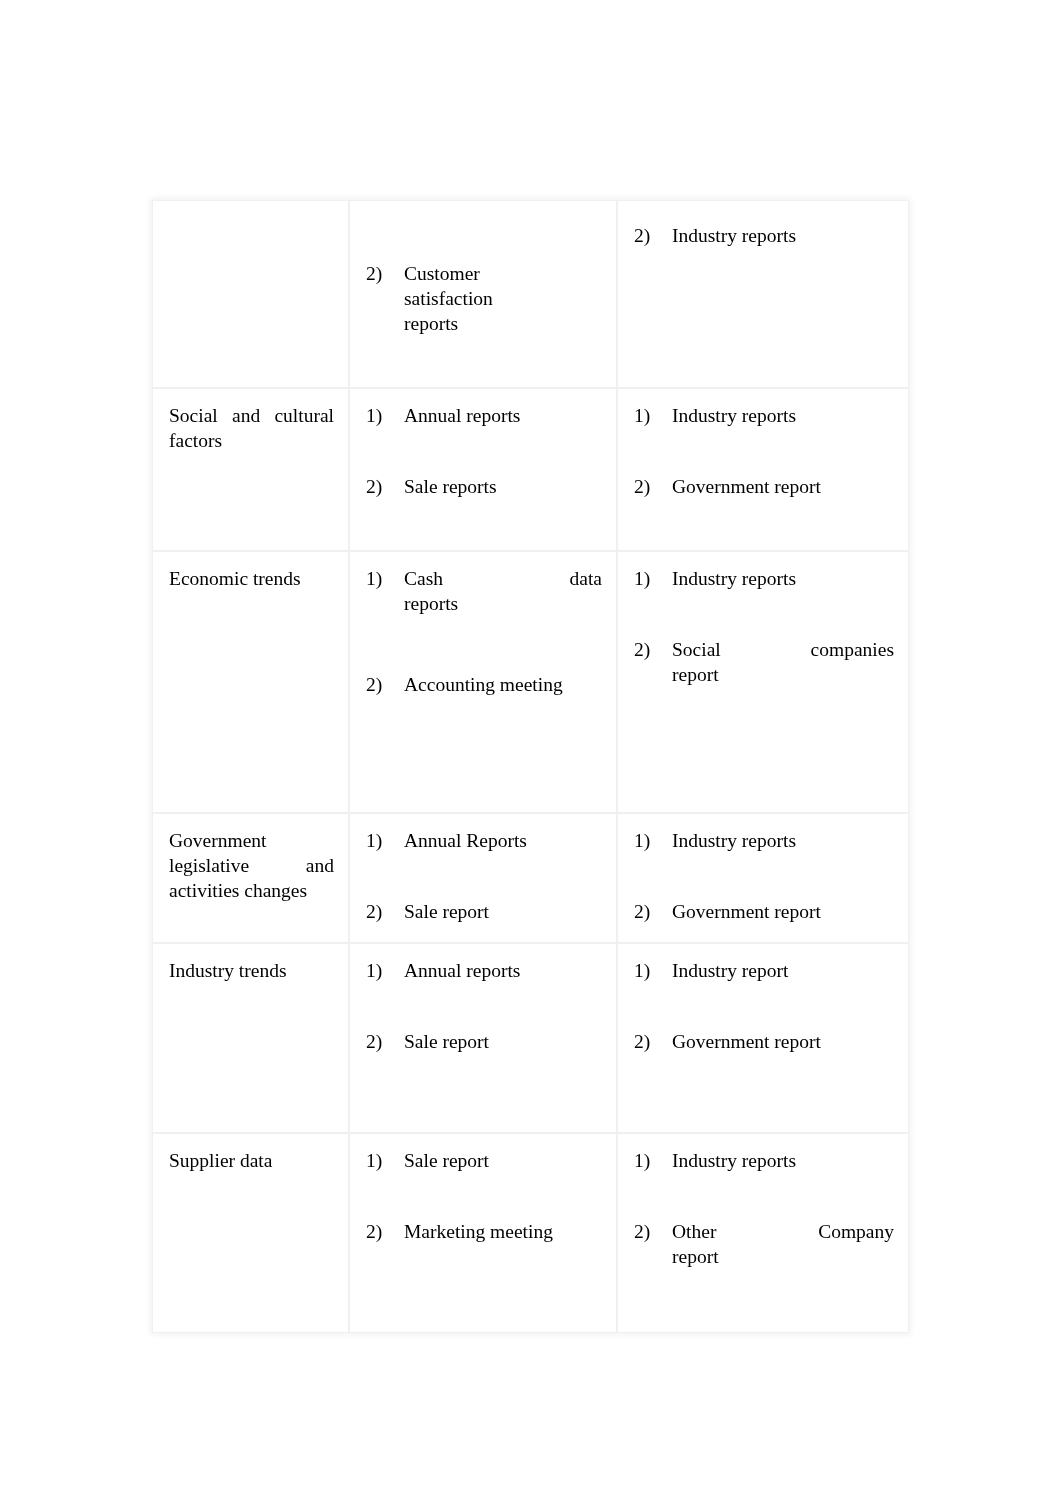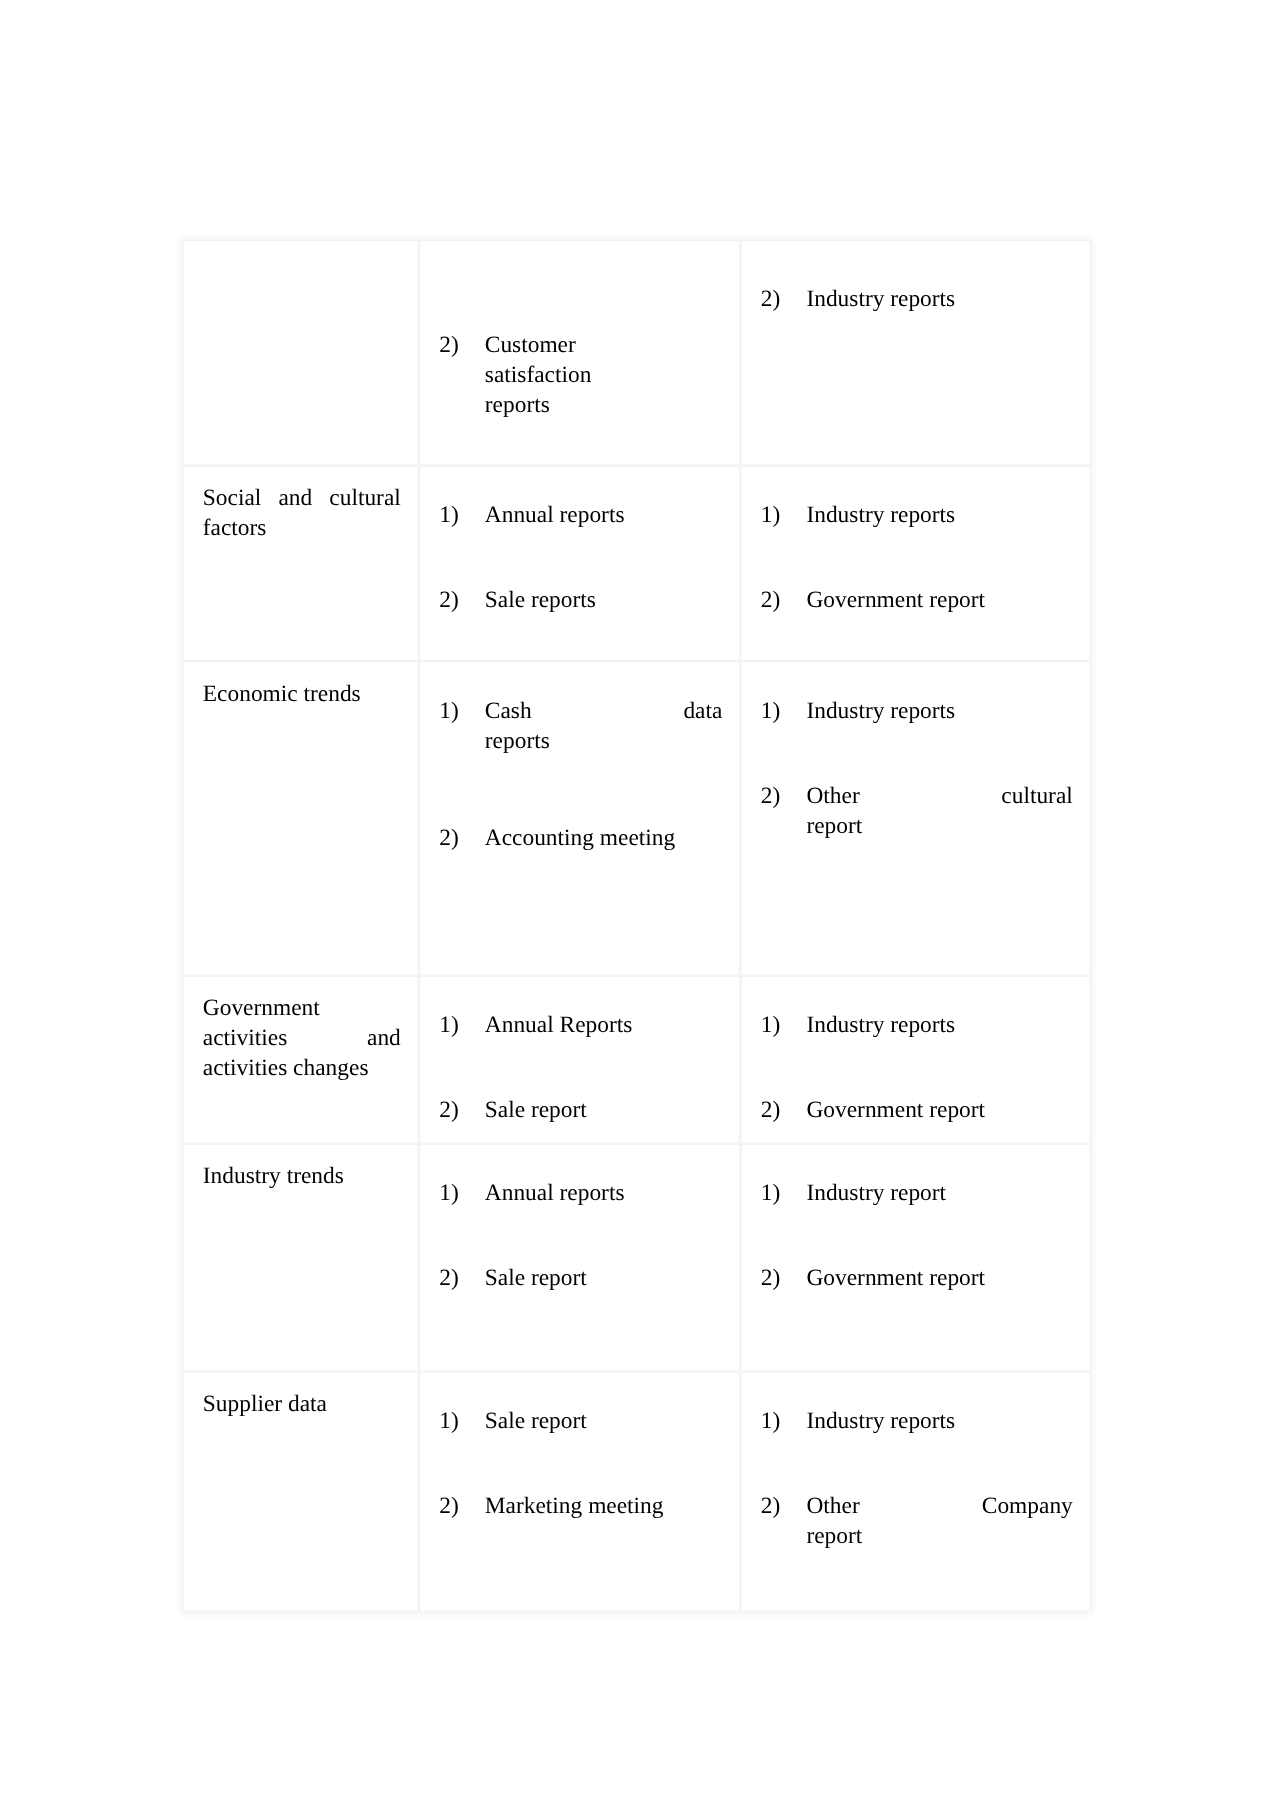--- a/index.html
+++ b/index.html
@@ -85,21 +85,20 @@
   }
   ol.nlist li .marker {
     position: absolute;
     left: 0;
     top: 0;
     width: 30px;
     text-align: left;
   }
   ol.nlist li .txt {
     display: block;
-    margin-top: 14px;
   }
   
   ol.nlist li .txt.just > span {
     display: block;
     text-align: justify;
     text-align-last: justify;
   }
   ol.nlist li .txt.just > span.last {
     text-align-last: left;
   }
@@ -232,35 +231,35 @@
         <td>
           <div class="cell-inner">
             <ol class="nlist">
               <li class="gap-lg">
                 <span class="marker">1)</span>
                 <span class="txt">Industry reports</span>
               </li>
               <li>
                 <span class="marker">2)</span>
                 <span class="txt just">
-                  <span>Other cultural</span>
+                  <span>Social companies</span>
                   <span class="last">report</span>
                 </span>
               </li>
             </ol>
           </div>
         </td>
       </tr>
 
       <tr class="tall-4">
         <td>
           <div class="cell-inner">
             <p class="label justify-all">
               <span class="last">Government</span>
-              <span>activities and</span>
+              <span>legislative and</span>
               <span class="last">activities changes</span>
             </p>
           </div>
         </td>
         <td>
           <div class="cell-inner">
             <ol class="nlist">
               <li class="gap-lg">
                 <span class="marker">1)</span>
                 <span class="txt">Annual Reports</span>

